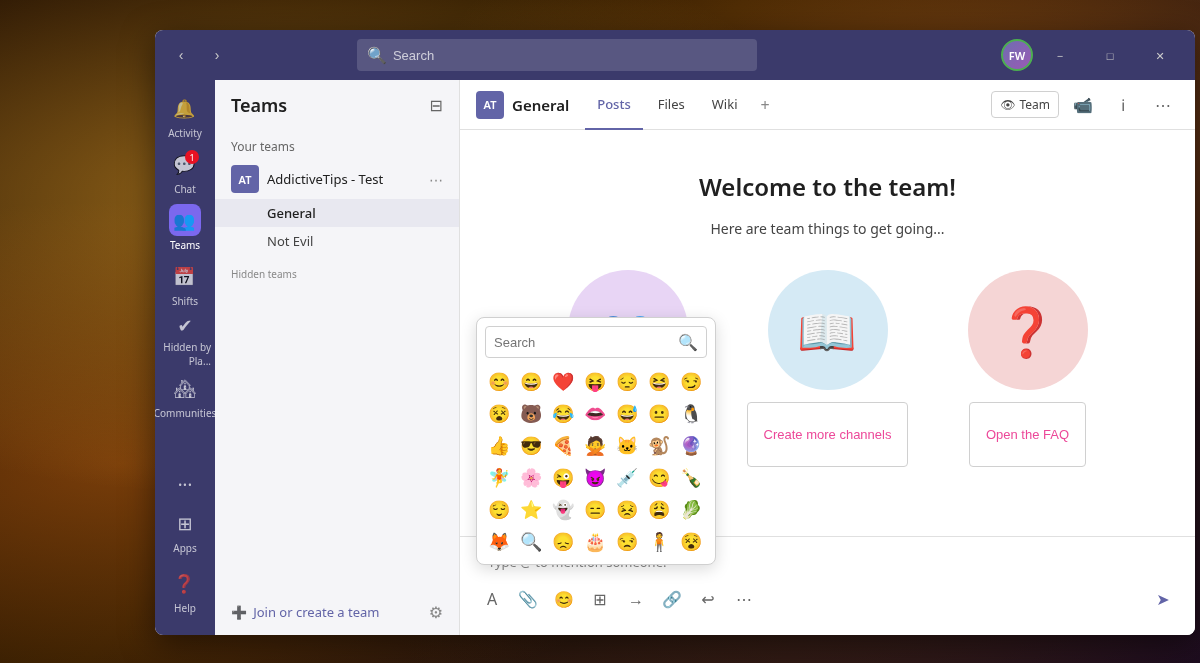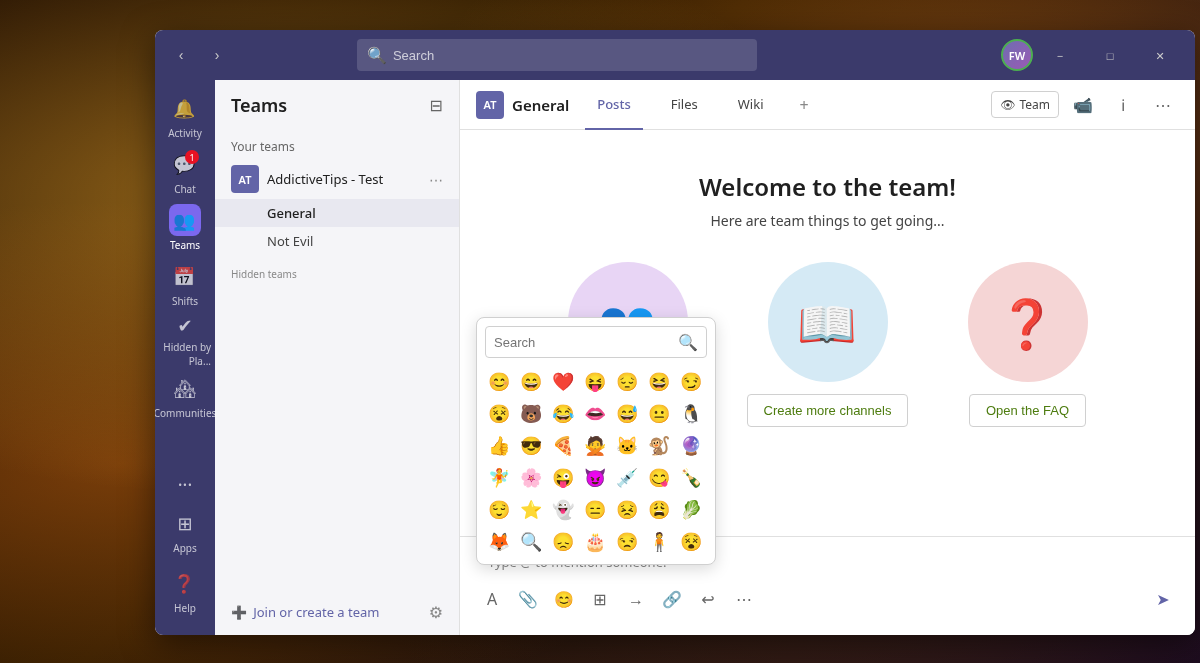--- a/index.html
+++ b/index.html
@@ -297,21 +297,21 @@
       flex-shrink: 0;
     }
     .channel-name {
       font-size: 15px;
       font-weight: 600;
       color: #202020;
     }
     .channel-tabs {
       display: flex;
       align-items: flex-end;
-      gap: 16px;
+      gap: 3px;
       margin-left: 8px;
     }
     .channel-tab {
       padding: 0 12px;
       height: 50px;
       display: flex;
       align-items: center;
       font-size: 13px;
       color: #444;
       cursor: pointer;
@@ -362,21 +362,21 @@
       display: flex;
       flex-direction: column;
       align-items: center;
       padding-top: 40px;
       overflow-y: auto;
     }
     .welcome-title {
       font-size: 24px;
       font-weight: 600;
       color: #202020;
-      margin-bottom: 8px;
+      margin-bottom: 16px;
     }
     .welcome-subtitle {
       font-size: 14px;
       color: #444;
       margin-bottom: 32px;
     }
     .welcome-cards {
       display: flex;
       gap: 20px;
     }
@@ -387,26 +387,26 @@
       align-items: center;
       gap: 12px;
     }
     .card-illustration {
       width: 120px; height: 120px;
       border-radius: 50%;
       display: flex; align-items: center; justify-content: center;
       font-size: 48px;
     }
     .card-btn {
-      padding: 8px 16px;
+      padding: 24px 16px;
       border: 1px solid #d0d0d0;
       border-radius: 4px;
       background: #fff;
       font-size: 13px;
-      color: #4d7c0f;
+      color: #ec4899;
       cursor: pointer;
       white-space: nowrap;
     }
 
     
     .message-area {
       padding: 8px 16px 16px;
       border-top: 1px solid #e0e0e0;
       position: relative;
     }

